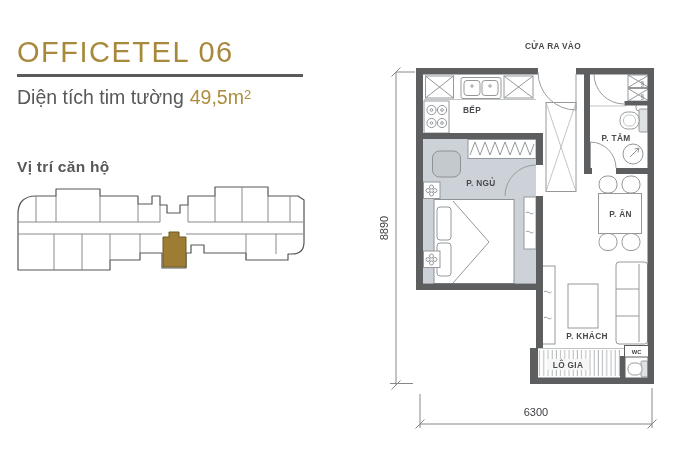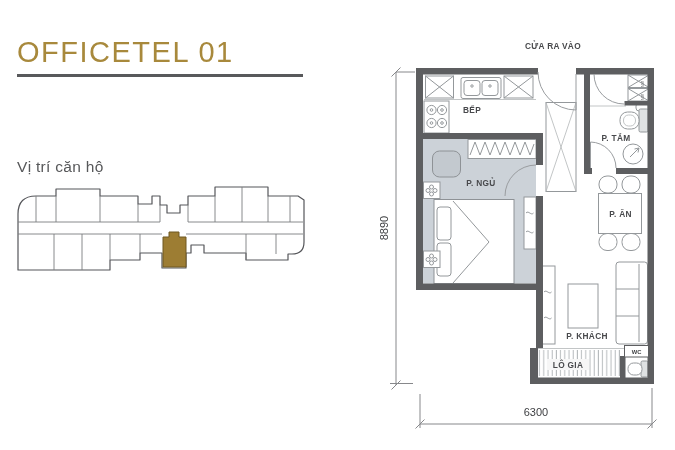--- a/index.html
+++ b/index.html
@@ -5,21 +5,21 @@
   html,body{margin:0;padding:0;background:#fff;}
   .stage{position:relative;width:675px;height:450px;background:#ffffff;overflow:hidden;
          font-family:"Liberation Sans",sans-serif;}
   .abs{position:absolute;}
   .title{left:17px;top:36px;font-size:29px;letter-spacing:1.5px;color:#a8893c;font-weight:500;}
   .rule{left:17px;top:74px;width:286px;height:3px;background:#58595b;}
   .areas{left:17px;top:82px;font-size:19.5px;line-height:25px;color:#57585a;}
   .gold{color:#ad8d3e;}
   .sup{font-size:13px;vertical-align:5px;}
   .valsp{margin-left:6px;}
-  .loc{left:17px;top:158px;font-size:15.5px;color:#57585a;letter-spacing:.3px;}
+  .loc{left:17px;top:158px;font-size:15.5px;color:#57585a;letter-spacing:.3px;font-weight:bold;}
   svg text{font-family:"Liberation Sans",sans-serif;}
   .w{fill:#5d5e60;stroke:none;}
   .f{fill:#ffffff;stroke:#94989b;stroke-width:1;}
   .ffill{fill:#dfe2e3;stroke:#94989b;stroke-width:1;}
   .fg{fill:none;stroke:#94989b;stroke-width:1;}
   .thin{fill:none;stroke:#b3b6b8;stroke-width:.8;}
   .arc{fill:none;stroke:#9a9da0;stroke-width:1;}
   .diml{fill:none;stroke:#87888b;stroke-width:1;}
   .lbl{font-size:8.3px;font-weight:bold;fill:#48494c;letter-spacing:.3px;}
   .dimt{font-size:11px;fill:#3f4043;}
@@ -27,24 +27,25 @@
   .tiny{font-size:3.4px;fill:#5a5b5d;}
   .bl{fill:#ffffff;stroke:#55565a;stroke-width:1.2;stroke-linejoin:round;}
   .bi{fill:none;stroke:#7c7d80;stroke-width:.9;}
   .bu{fill:#9d7d33;stroke:#6f5822;stroke-width:1;}
 </style>
 </head>
 <body>
 
 <div class="stage">
 
-  <div class="abs title">OFFICETEL 01</div>
+  <div class="abs title">OFFICETEL 06</div>
   <div class="abs rule"></div>
 
   <div class="abs areas">
+    <div><span>Diện tích tim tường</span><span class="gold valsp">49,5m</span><span class="gold sup">2</span></div>
   </div>
 
   <div class="abs loc">Vị trí căn hộ</div>
 
   <svg class="abs" style="left:10px;top:182px" width="302" height="96" viewBox="0 0 302 96">
     <path class="bl" d="M8,88 L8,32 Q8,14 26,14 L46,14 L46,7 L90,7 L90,14 L128,14 L128,22 L142,22 L142,14
          L150,14 L150,23 L157,23 L157,31 L170,31 L170,23 L178,23 L178,14
          L205,14 L205,5 L258,5 L258,14 L288,14 L294,18 L294,60 Q294,72 282,72 L278,72 L278,78
          L236,78 L236,71 L194,71 L194,63 L181,63 L181,71 L176,71 L176,86 L152,86 L152,71
          L130,71 L130,78 L100,78 L100,88 Z"></path>

